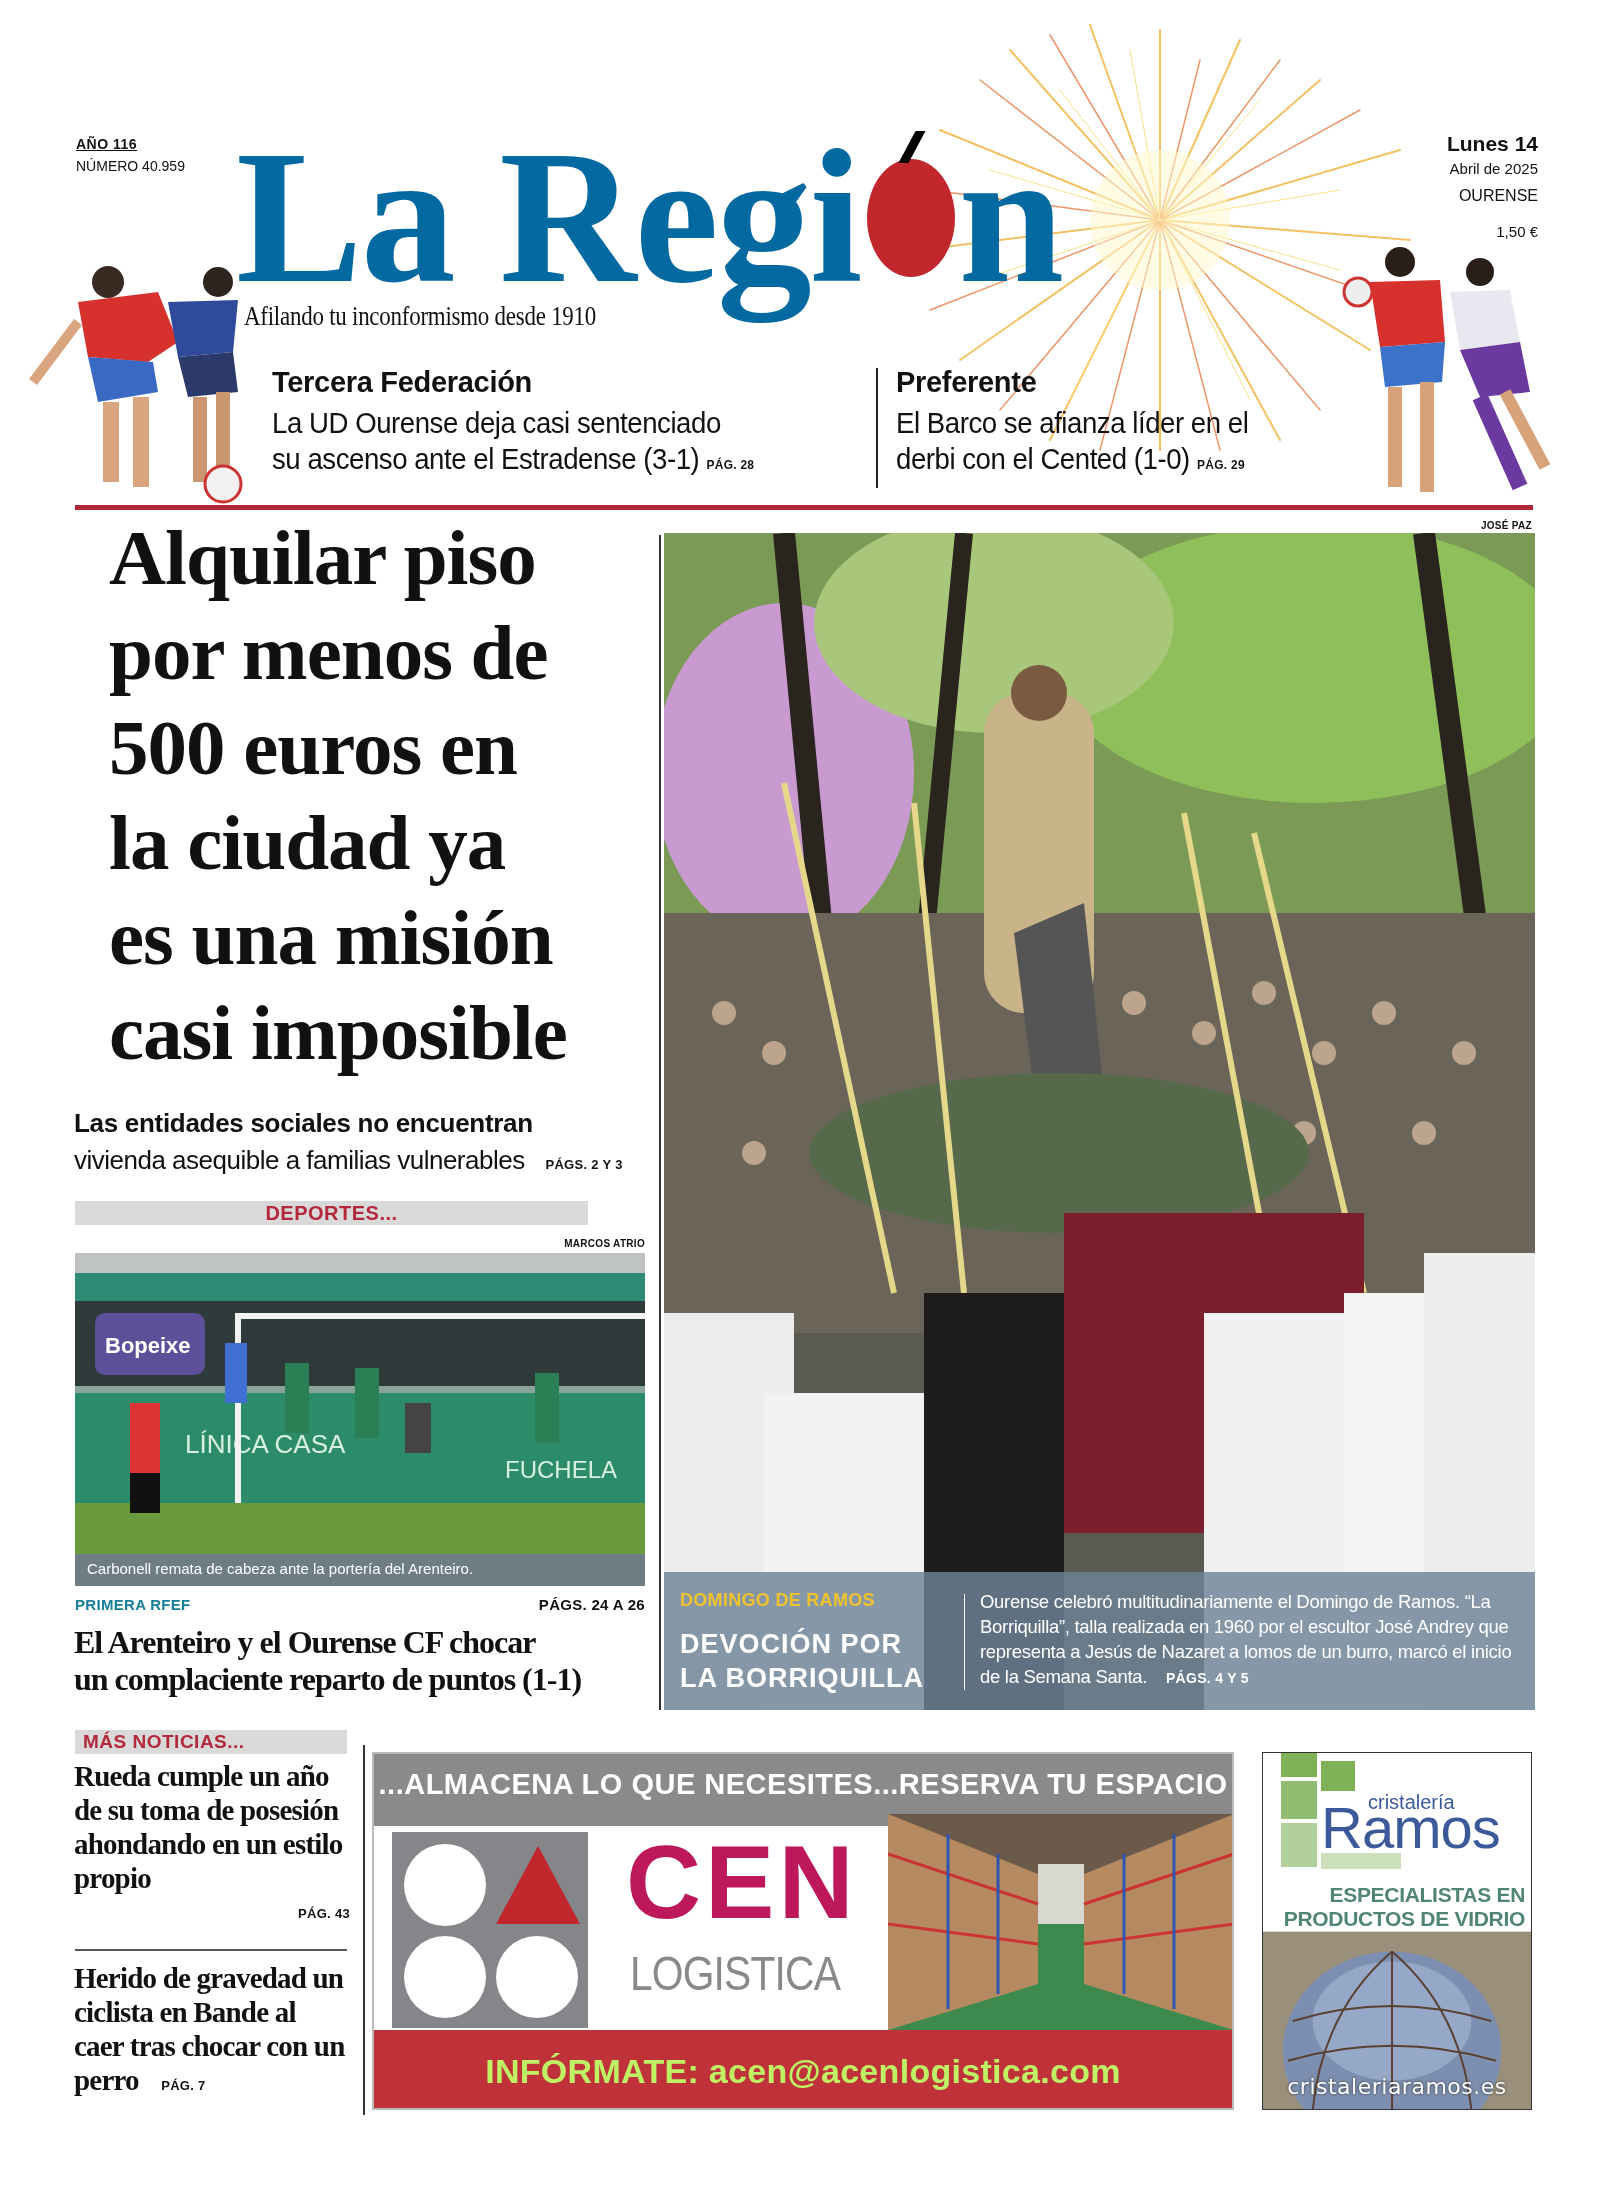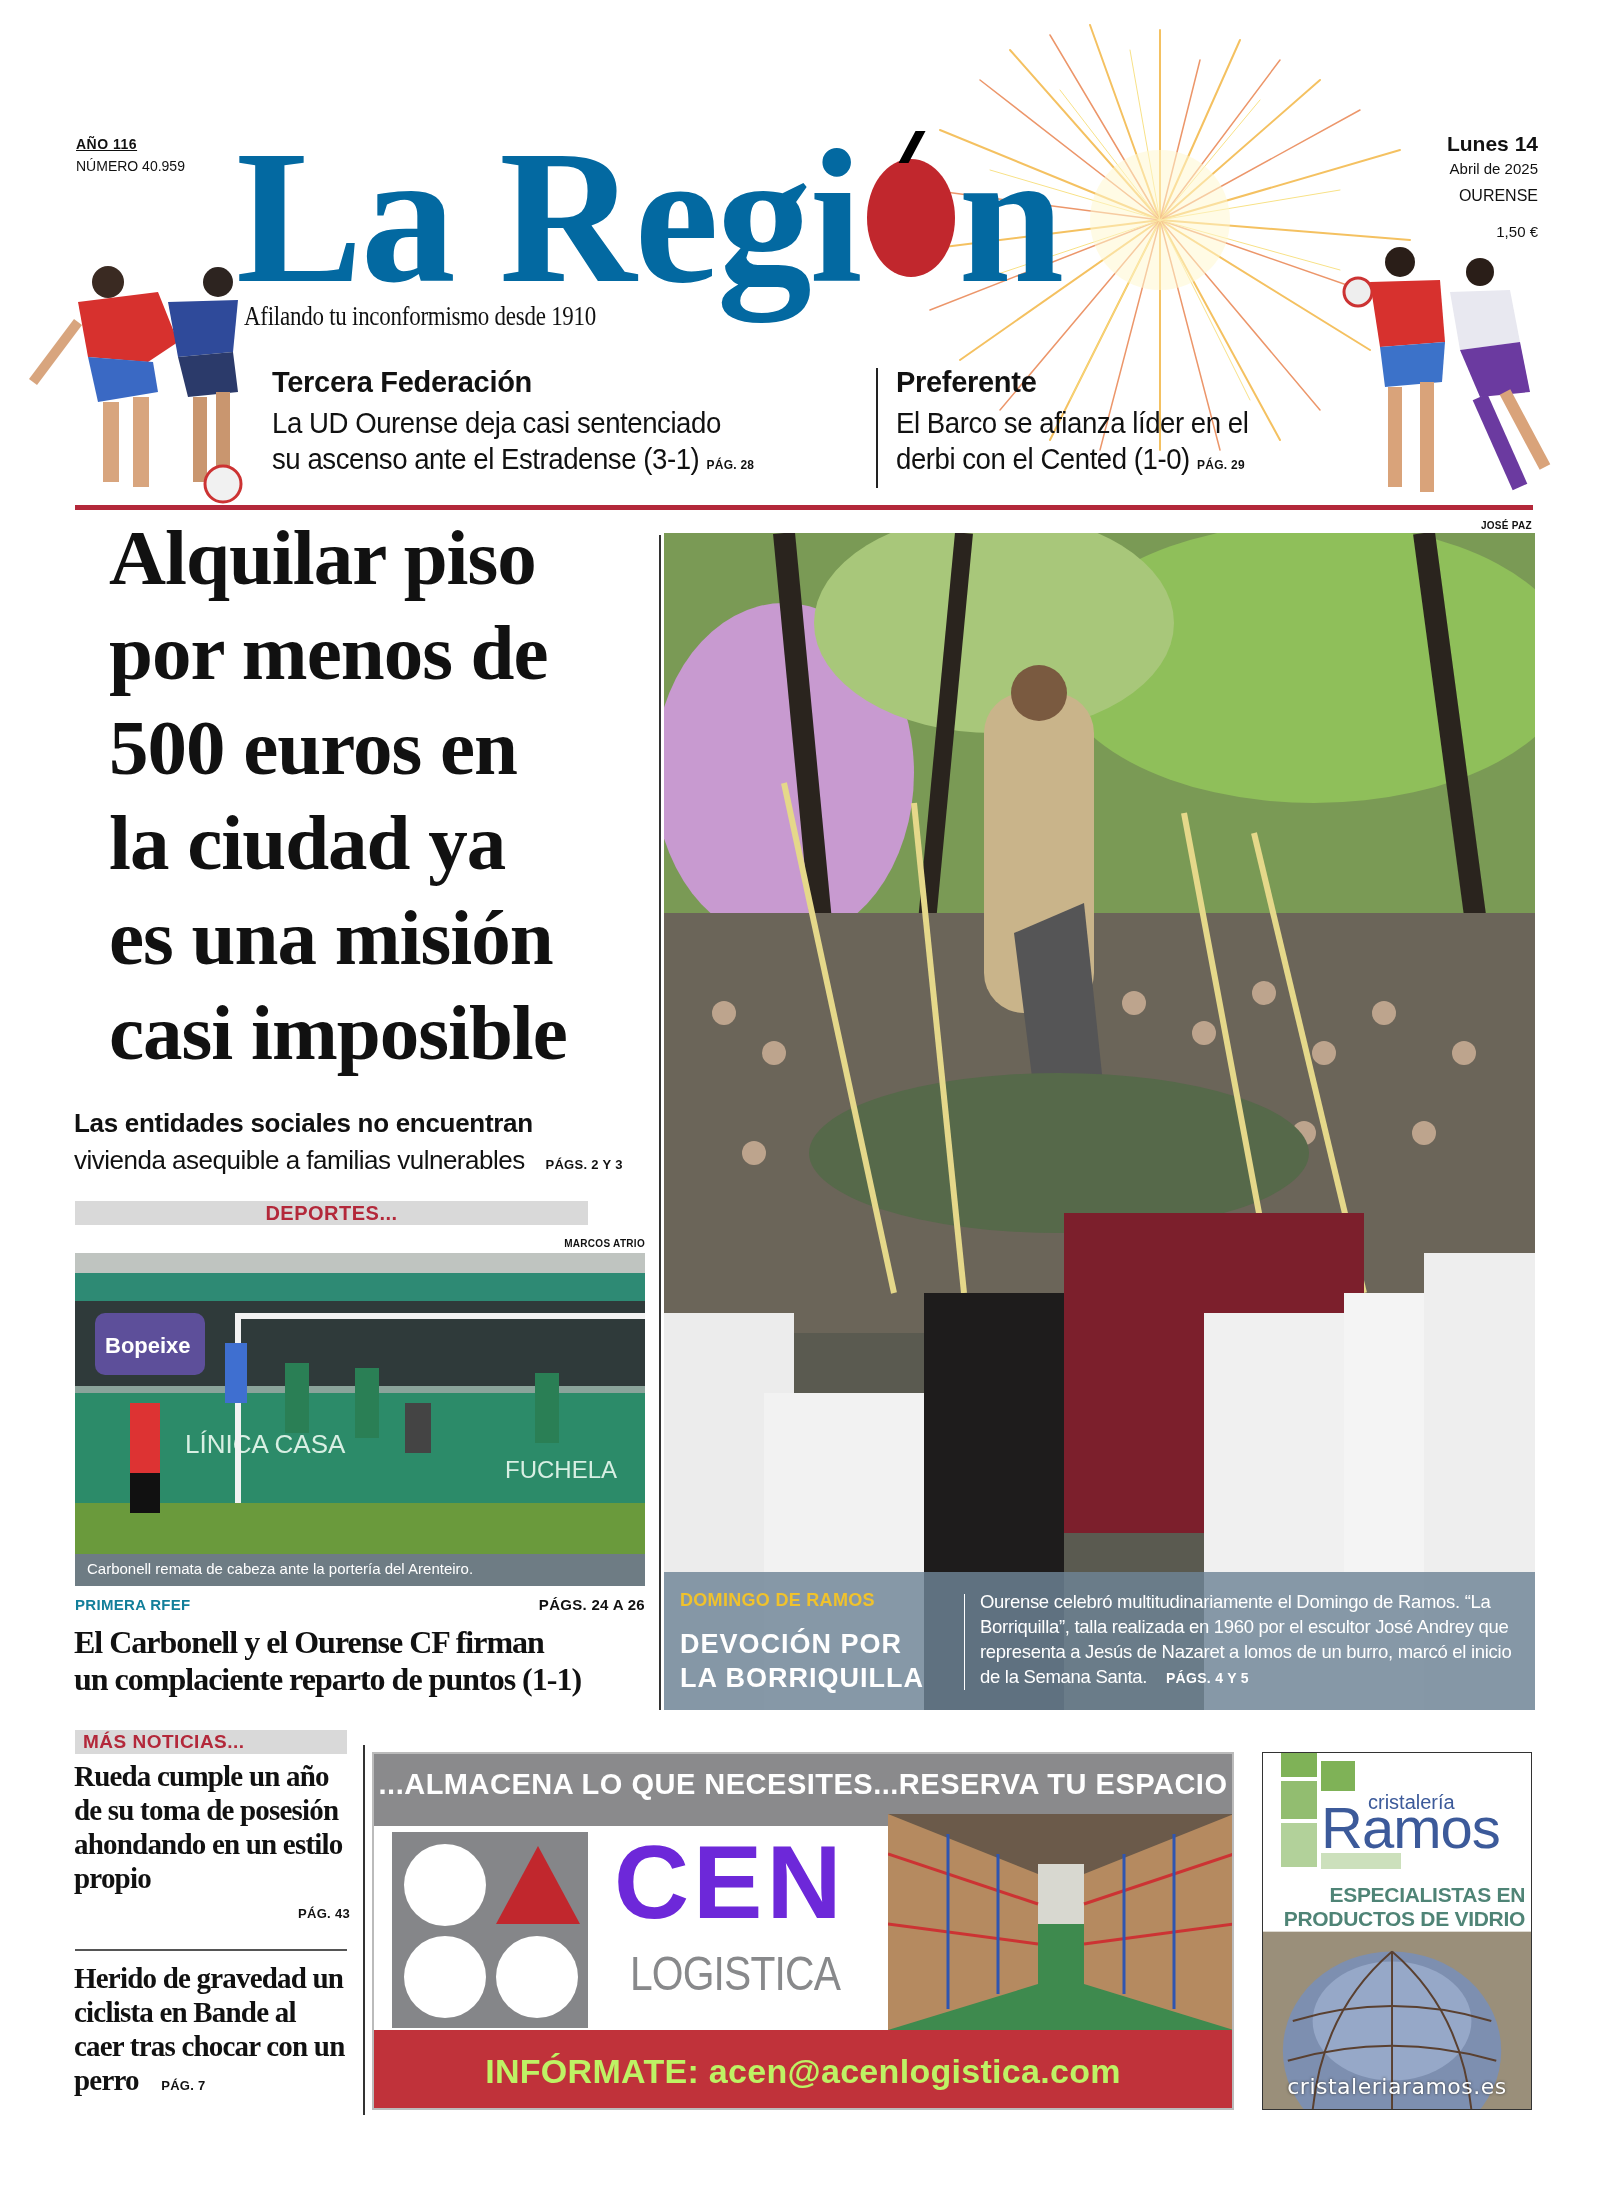--- a/index.html
+++ b/index.html
@@ -69,21 +69,21 @@
   .brief { left: 74px; width: 276px; font: bold 29px/1.17 "Liberation Serif", serif; letter-spacing: -.8px; }
   .brief-rule { left: 75px; top: 1949px; width: 272px; height: 2px; background: #555; }
   .col2-divider { left: 363px; top: 1745px; width: 2px; height: 370px; background: #333; }
 
   
   .cen { left: 372px; top: 1752px; width: 862px; height: 358px; border: 2px solid #bbb; background: #fff; overflow: hidden; }
   .cen .top { position: absolute; left: 0; top: 0; width: 100%; height: 72px; background: #8a8a8c; color: #fff; font: bold 29px/60px "Liberation Sans", sans-serif; text-align: center; letter-spacing: .5px; }
   .cen .logo-box { position: absolute; left: 18px; top: 78px; width: 196px; height: 196px; background: #858689; }
   .cen .circ { position: absolute; width: 82px; height: 82px; border-radius: 50%; background: #fff; }
   .cen .tri { position: absolute; left: 104px; top: 14px; width: 0; height: 0; border-left: 42px solid transparent; border-right: 42px solid transparent; border-bottom: 78px solid #c1272d; }
-  .cen .cen-word { position: absolute; left: 240px; top: 76px; font: bold 104px/1 "Liberation Sans", sans-serif; color: #6d28d9; letter-spacing: 4px; text-align: right; }
+  .cen .cen-word { position: absolute; left: 252px; top: 76px; font: bold 104px/1 "Liberation Sans", sans-serif; color: #be185d; letter-spacing: 4px; text-align: right; }
   .cen .log-word { position: absolute; left: 256px; top: 196px; font: 48px/1 "Liberation Sans", sans-serif; color: #88898b; letter-spacing: -1px; transform: scaleX(.85); transform-origin: left; }
   .cen .warehouse { position: absolute; left: 514px; top: 60px; width: 346px; height: 216px; overflow: hidden; }
   .cen .bottom { position: absolute; left: 0; top: 276px; width: 100%; height: 82px; background: #c0323a; color: #bef264; font: bold 34px/82px "Liberation Sans", sans-serif; text-align: center; letter-spacing: .3px; }
 
   
   .ramos { left: 1262px; top: 1752px; width: 270px; height: 358px; border: 1px solid #333; background: #fff; overflow: hidden; }
   .ramos .glass-tile { position: absolute; background: #7fb257; }
   .ramos .small { position: absolute; left: 105px; top: 38px; font: 20px "Liberation Sans", sans-serif; color: #3c5a9a; }
   .ramos .big { position: absolute; left: 58px; top: 46px; font: 58px/1 "Liberation Sans", sans-serif; color: #3c5a9a; letter-spacing: -1px; }
   .ramos .spec { position: absolute; left: 0; top: 130px; width: 100%; text-align: right; padding-right: 6px; font: bold 21px/1.12 "Liberation Sans", sans-serif; color: #4f8476; letter-spacing: -.3px; }
@@ -254,21 +254,21 @@
     <rect x="280" y="115" width="24" height="70" fill="#2a7f55"></rect>
     <rect x="330" y="150" width="26" height="50" fill="#444"></rect>
     <rect x="460" y="120" width="24" height="70" fill="#2a7f55"></rect>
   </svg>
 </div>
 <div class="abs caption-bar">Carbonell remata de cabeza ante la portería del Arenteiro.</div>
 
 <div class="abs kicker-teal" style="left:75px; top:1596px;">PRIMERA RFEF</div>
 <div class="abs pag" style="right:955px; top:1596px; font-size:15px;">PÁGS. 24 A 26</div>
 <div class="abs sport-head">
-  <div>El Carbonell y el Ourense CF firman</div>
+  <div>El Arenteiro y el Ourense CF chocar</div>
   <div>un complaciente reparto de puntos (1-1)</div>
 </div>
 
 <div class="abs credit" style="right:68px; top:520px;">JOSÉ PAZ</div>
 <div class="abs big-photo">
   <svg width="871" height="1177" viewBox="0 0 871 1177">
     <rect width="871" height="1177" fill="#5a5a50"></rect>
     <rect width="871" height="420" fill="#7a9a55"></rect>
     <ellipse cx="120" cy="240" rx="130" ry="170" fill="#c89ad0"></ellipse>
     <ellipse cx="650" cy="130" rx="260" ry="140" fill="#8fbf5a"></ellipse>

